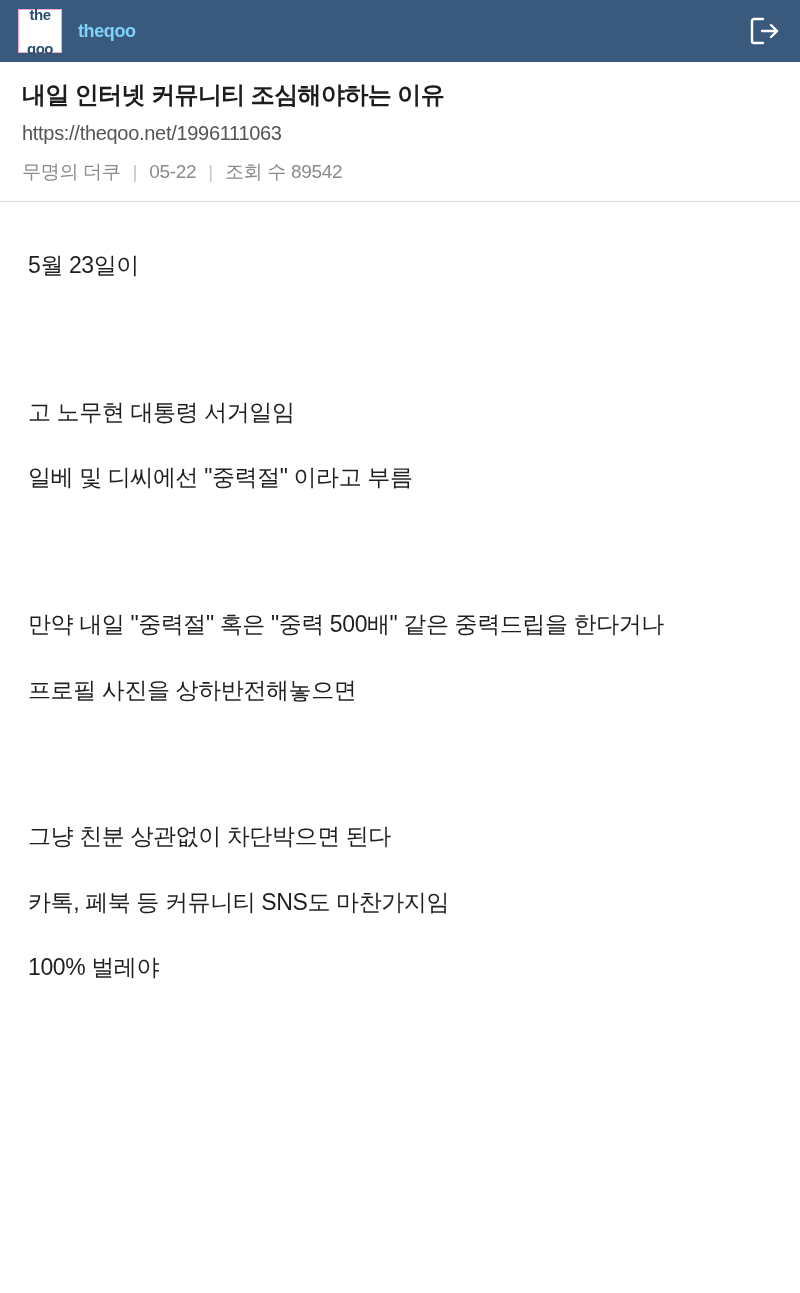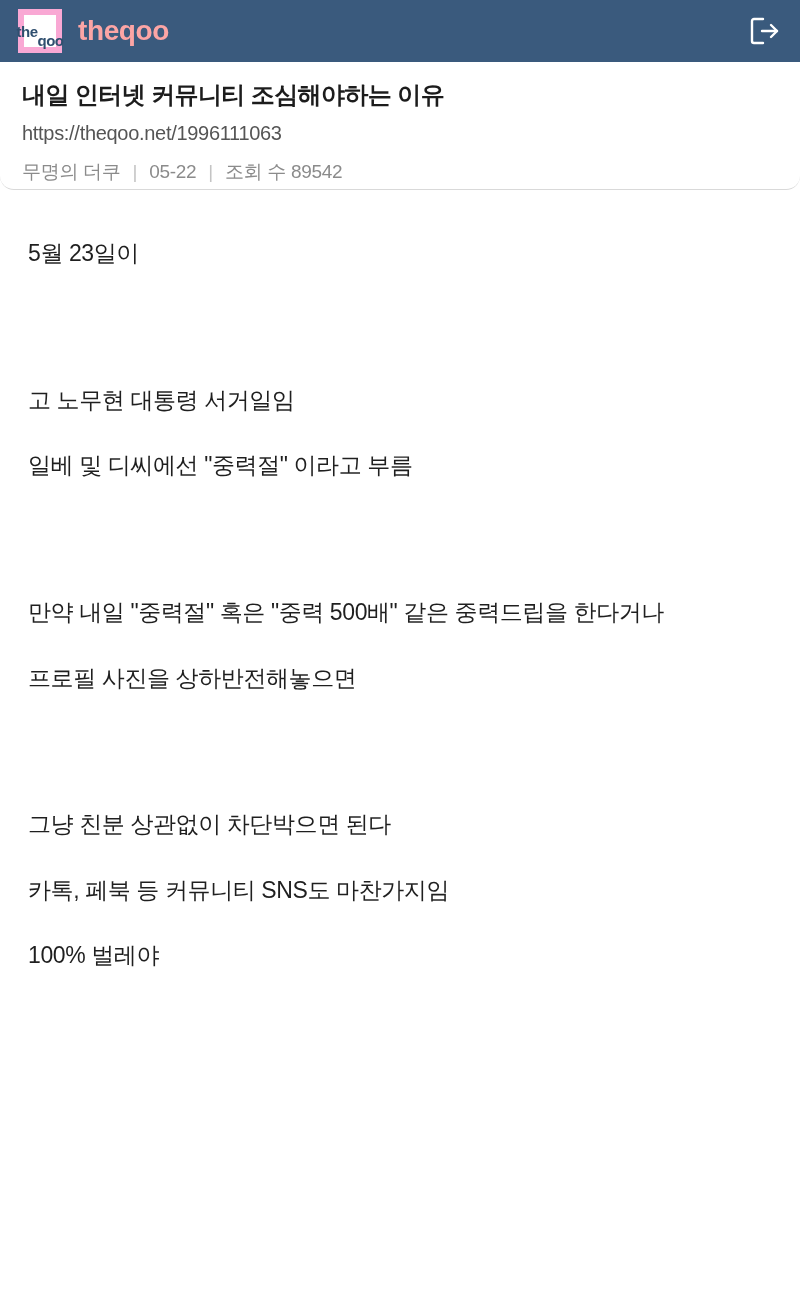--- a/index.html
+++ b/index.html
@@ -22,60 +22,59 @@
     background: #3a5a7d;
     display: flex;
     align-items: center;
     padding: 0 18px;
     box-sizing: border-box;
   }
   .logo-box {
     width: 44px;
     height: 44px;
     background: #ffffff;
-    border: 6px solid #f9a8d4;
+    border: 1px solid #f9a8d4;
     box-sizing: border-box;
     display: flex;
-    flex-direction: row;
+    flex-direction: column;
     align-items: center;
     justify-content: center;
     line-height: 1.0;
     flex: 0 0 auto;
   }
   .logo-box .l1, .logo-box .l2 {
     font-size: 15px;
     font-weight: 700;
     color: #2f4f6f;
     letter-spacing: -0.5px;
   }
   .logo-box .l2 { margin-top: 19px; }
   .site-name {
-    color: #fca5a5;
-    font-size: 28px;
+    color: #7dd3fc;
+    font-size: 18px;
     font-weight: 700;
     margin-left: 16px;
     letter-spacing: -0.4px;
   }
   .topbar-spacer { flex: 1 1 auto; }
   .exit-icon {
     width: 34px;
     height: 34px;
     display: flex;
     align-items: center;
     justify-content: center;
     cursor: pointer;
   }
   .exit-icon svg { display: block; }
 
   
   .article-head {
-    padding: 18px 22px 4px 22px;
+    padding: 18px 22px 16px 22px;
     border-bottom: 1px solid #d9d9d9;
     box-sizing: border-box;
-    border-radius: 14px;
   }
   .article-title {
     font-size: 24px;
     font-weight: 700;
     color: #1c1c1c;
     letter-spacing: -0.6px;
     line-height: 1.25;
   }
   .article-url {
     margin-top: 12px;

